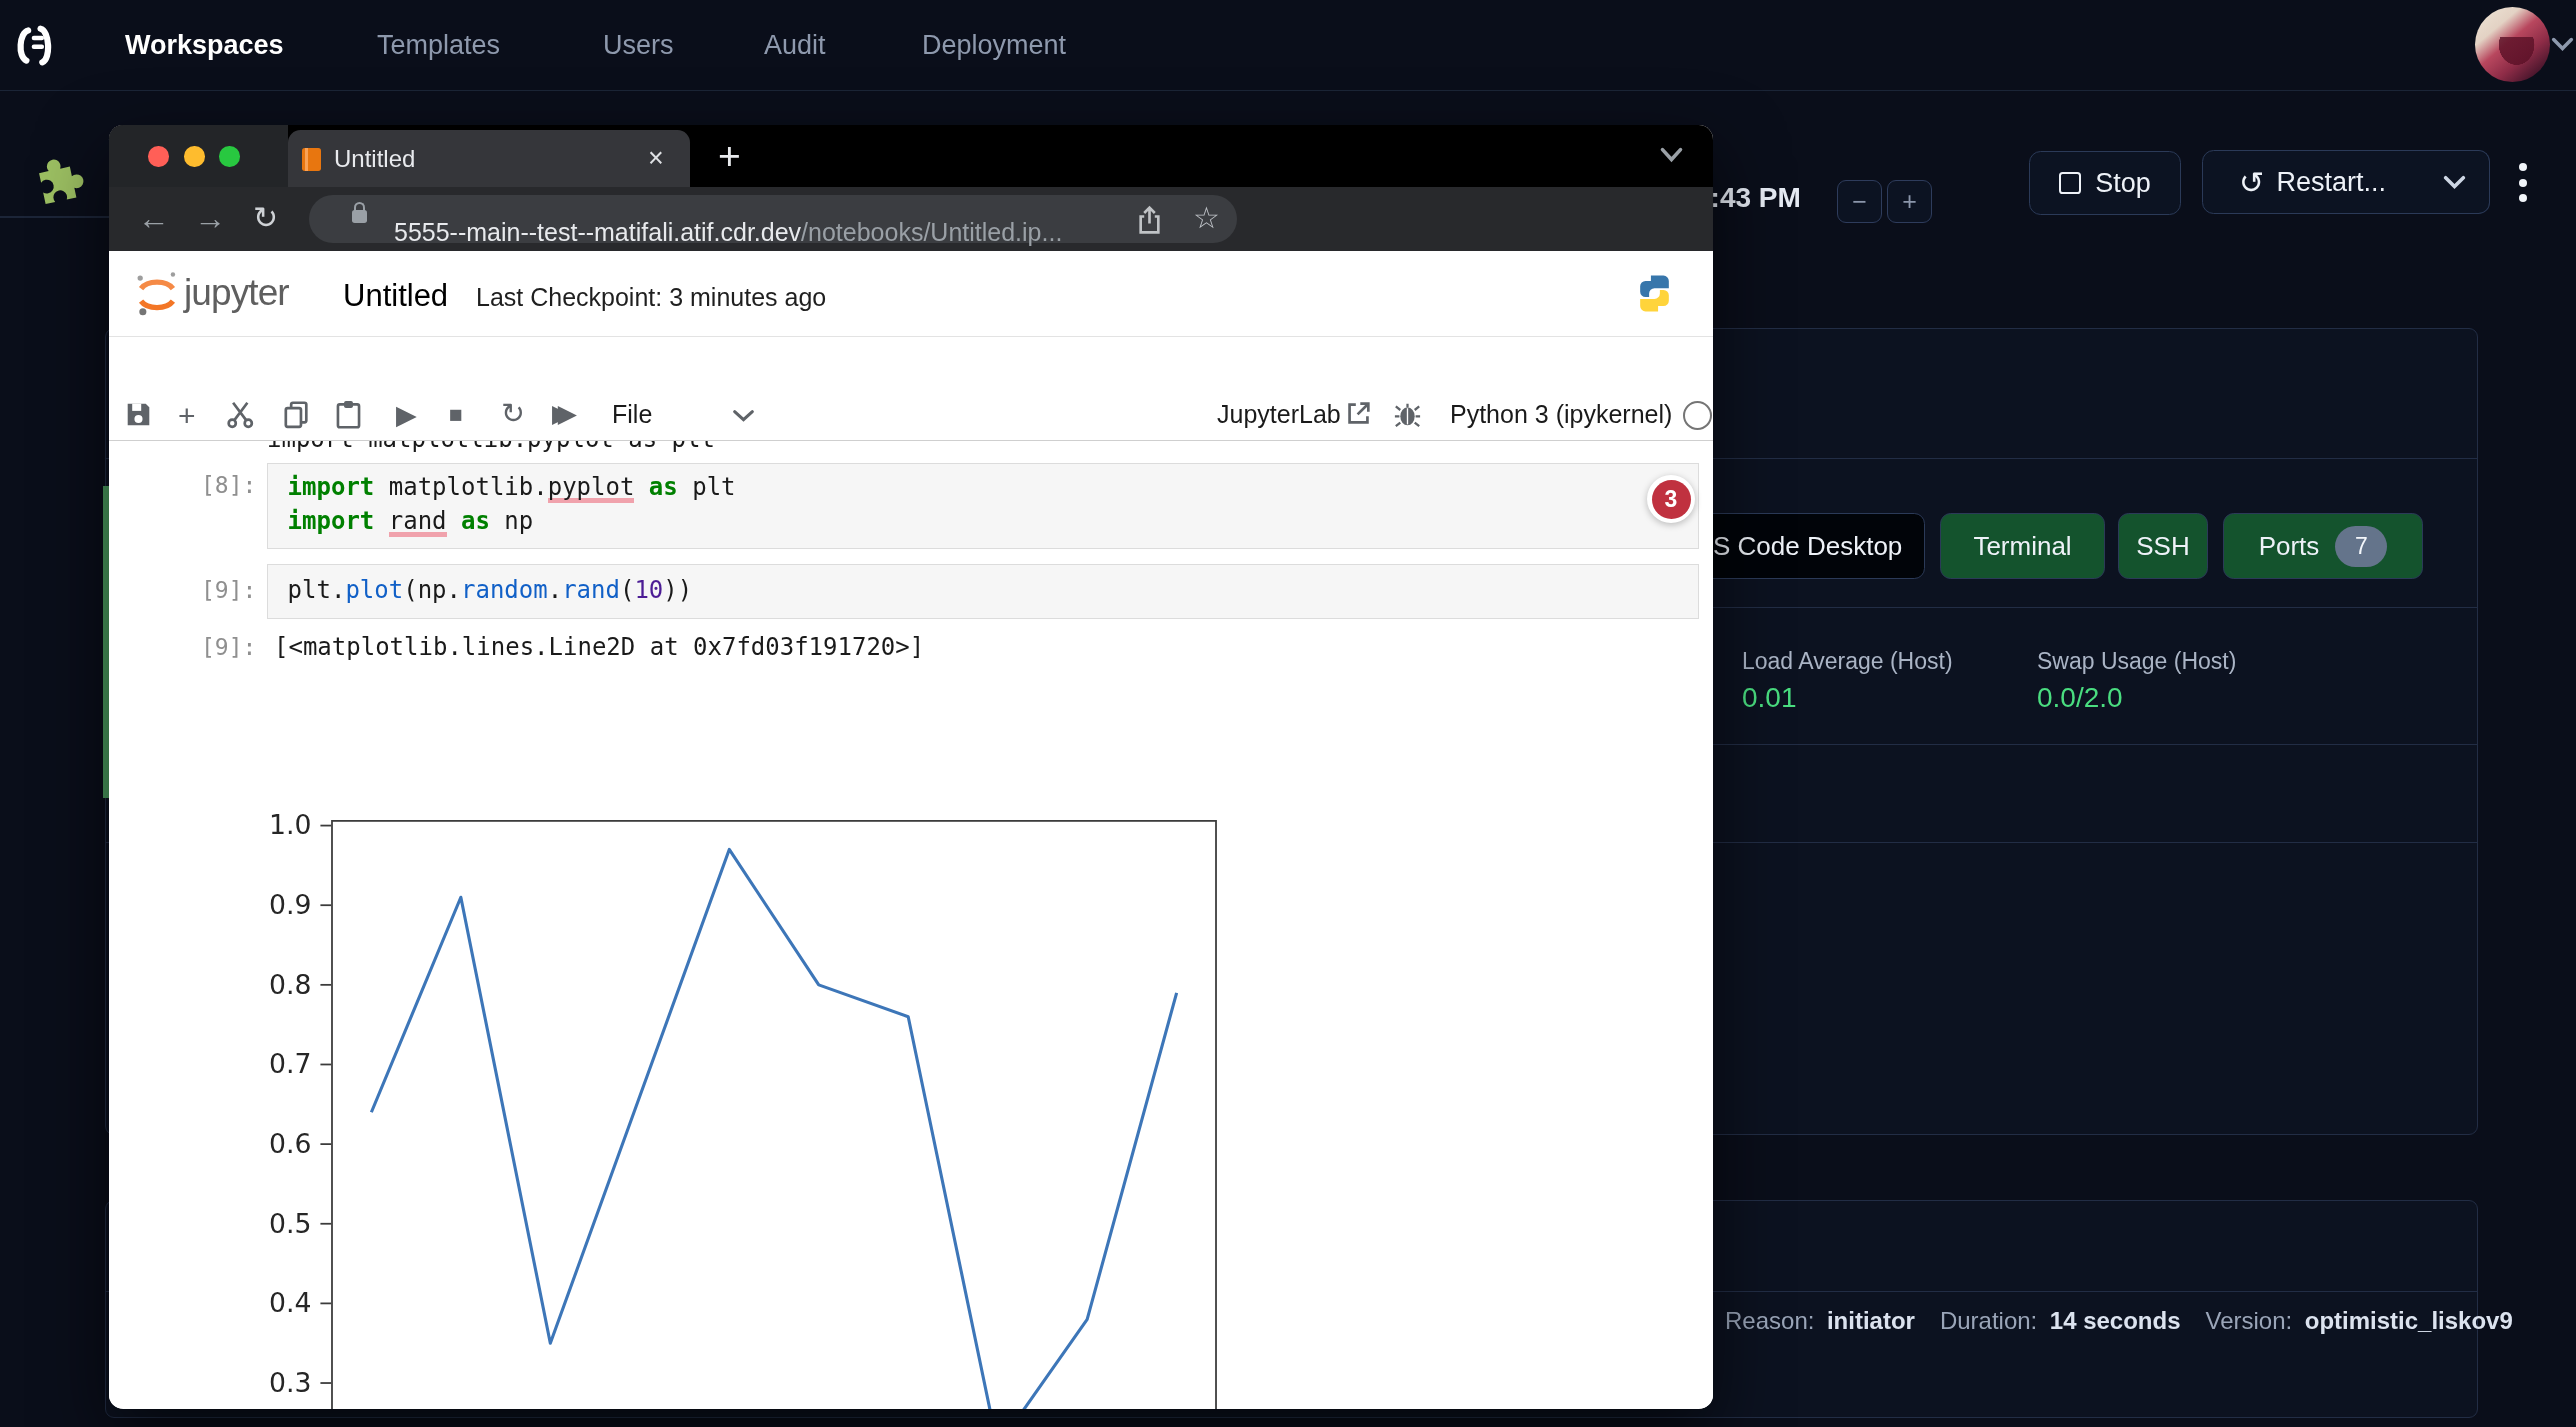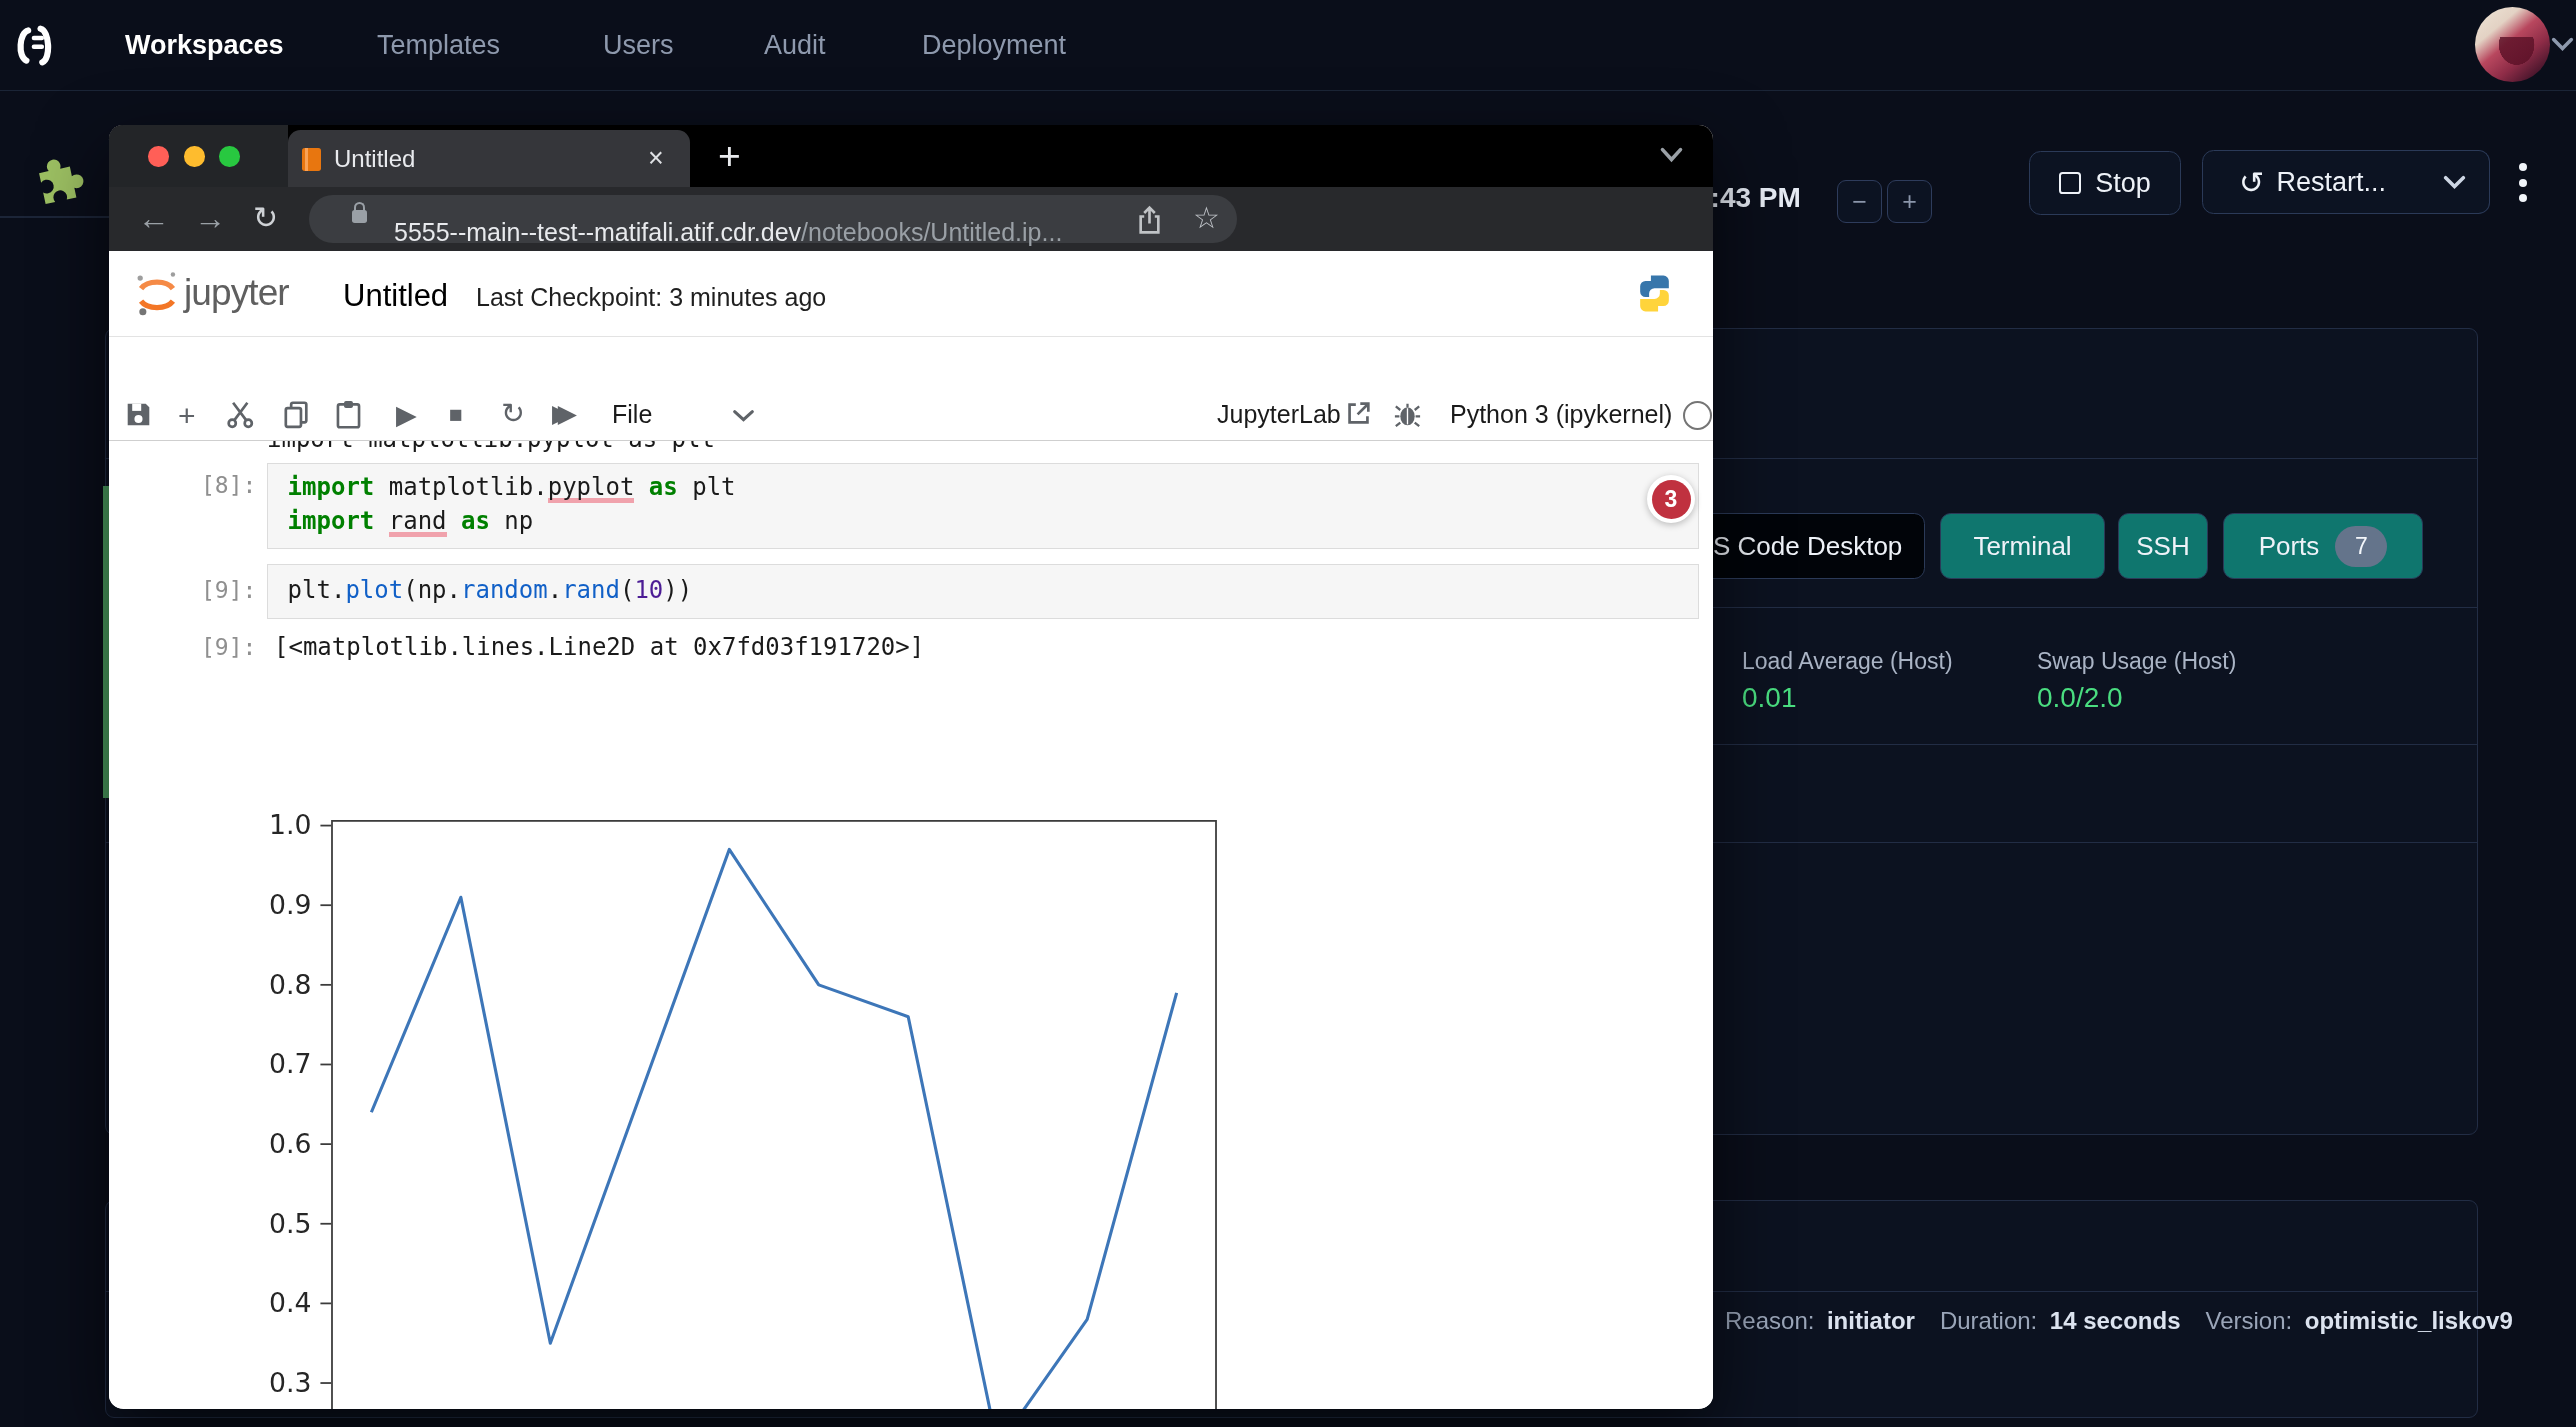--- a/index.html
+++ b/index.html
@@ -31,21 +31,21 @@
   .restart-btn{left:2202px;top:150px;width:219px;height:62px;gap:12.5px;border-top-right-radius:0;border-bottom-right-radius:0;}
   .restart-chev{left:2420px;top:150px;width:69px;height:62px;border-left:none;border-top-left-radius:0;border-bottom-left-radius:0;}
   .kebab{left:2516px;top:163px;width:14.2px;height:39px;display:flex;flex-direction:column;justify-content:space-between;align-items:center;z-index:1;cursor:pointer;}
   .kebab i{width:8px;height:8px;border-radius:50%;background:#f2f5fa;}
 
   .card{border:0.9px solid #222d45;border-radius:9px;background:#0c1220;z-index:0;}
   .card1{left:105px;top:328px;width:2371px;height:805px;}
   .card2{left:105px;top:1200px;width:2371px;height:216px;}
   .cline{position:absolute;left:0;width:100%;height:0.9px;background:#222d45;}
 
-  .appbtn{top:513px;height:64px;border:0.9px solid #2b3a58;border-radius:10.7px;background:#0f766e;color:#eef2f8;
+  .appbtn{top:513px;height:64px;border:0.9px solid #2b3a58;border-radius:10.7px;background:#14532d;color:#eef2f8;
       display:flex;align-items:center;justify-content:center;font-size:26px;z-index:1;gap:16px;}
   .appbtn.dark{background:#010409;}
   .portpill{min-width:52px;height:41px;border-radius:21.4px;background:#64748b;color:#f4f7fb;font-size:23px;
       display:flex;align-items:center;justify-content:center;}
 
   .stat-label{font-size:23px;color:#aab4c5;z-index:1;}
   .stat-value{font-size:28px;color:#4ade80;z-index:1;}
 
   .meta-row{left:1725px;top:1307px;font-size:24px;color:#9aa5b8;z-index:1;display:flex;gap:12.5px;align-items:center;}
   .meta-row b{color:#dce3ef;font-weight:700;margin-right:12.5px;}

